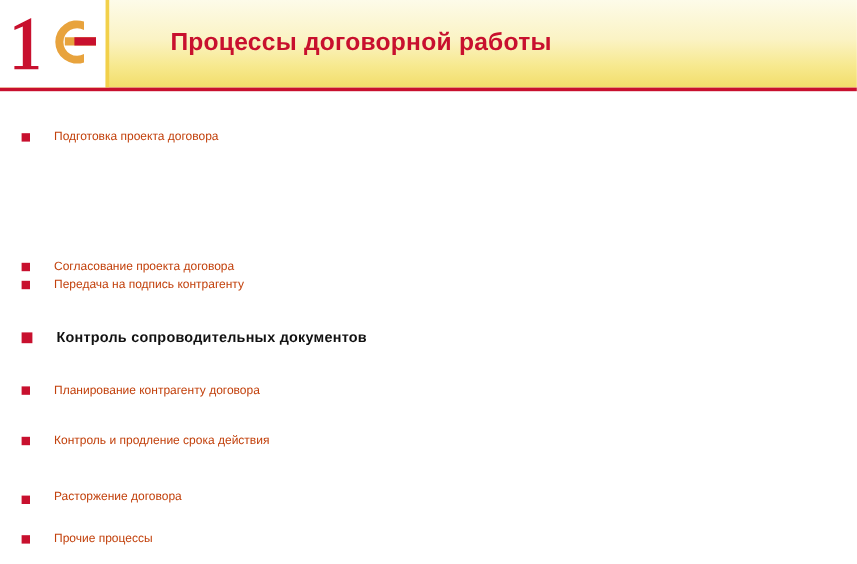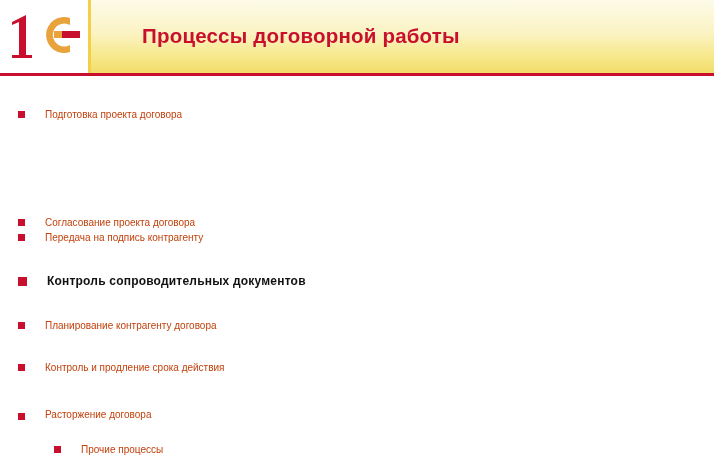--- a/index.html
+++ b/index.html
@@ -159,19 +159,19 @@
     <div class="bullet-row" style="top:279px;">
       <span class="bullet-marker"></span>
       <span class="bullet-text">Контроль и продление срока действия</span>
     </div>
 
     <div class="bullet-row" style="top:320px;align-items:flex-end;">
       <span class="bullet-marker"></span>
       <span class="bullet-text">Расторжение договора</span>
     </div>
 
-    <div class="bullet-row" style="top:361px;padding-left:36px;">
+    <div class="bullet-row" style="top:361px;">
       <span class="bullet-marker"></span>
       <span class="bullet-text">Прочие процессы</span>
     </div>
 
   </div>
 </div>
 
 </body></html>

